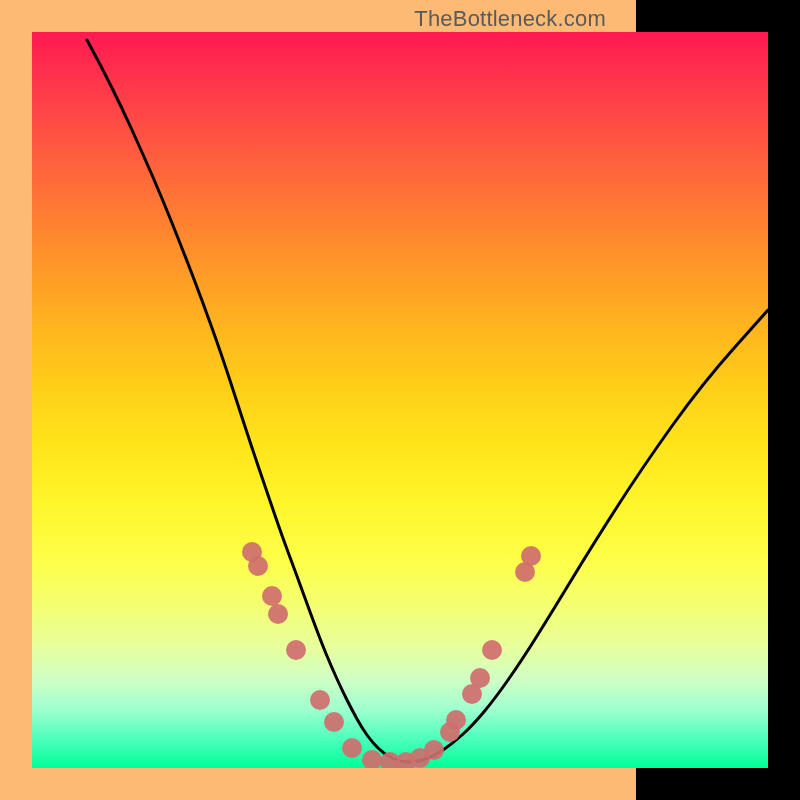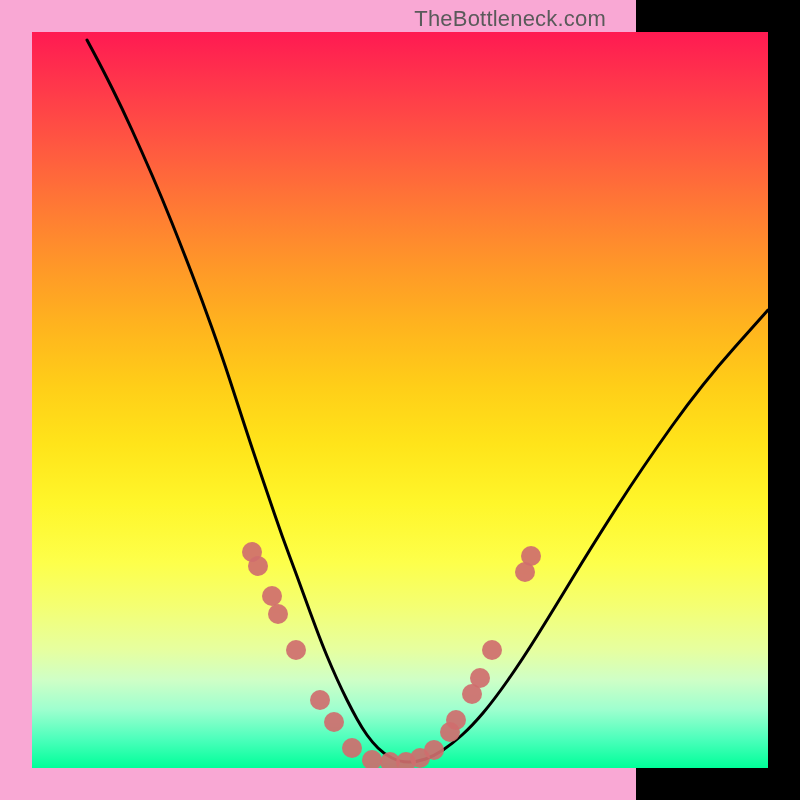--- a/index.html
+++ b/index.html
@@ -1,21 +1,21 @@
 <!DOCTYPE html>
 <html><head>
 <meta charset="utf-8">
 <style>
   * { margin: 0; padding: 0; box-sizing: border-box; }
   html, body { width: 800px; height: 800px; overflow: hidden; background: #000; }
   .frame {
     position: relative;
     width: 636px;
     height: 800px;
-    background: #f9a8d4;
+    background: #fdba74;
   }
   .plot-area {
     position: absolute;
     left: 32px;
     top: 32px;
     width: 736px;
     height: 736px;
     background: linear-gradient(to bottom,
       #ff1a52 0%,
       #ff3a4a 8%,

